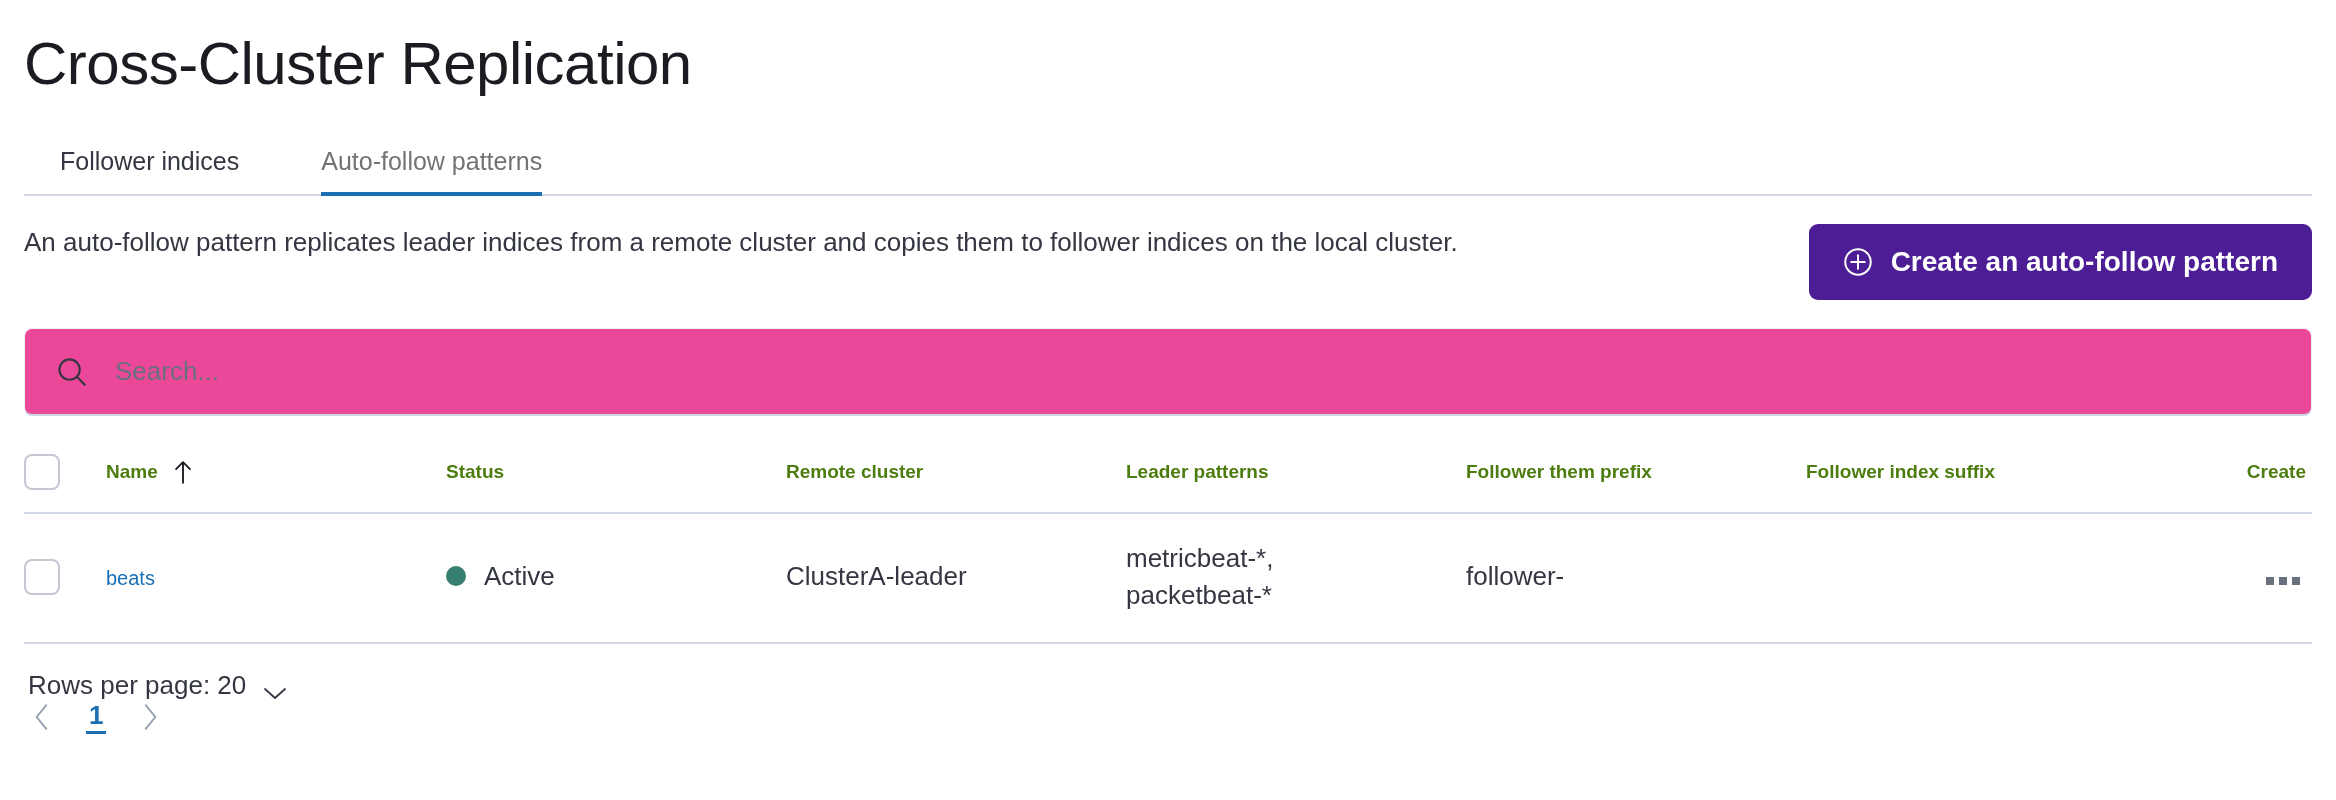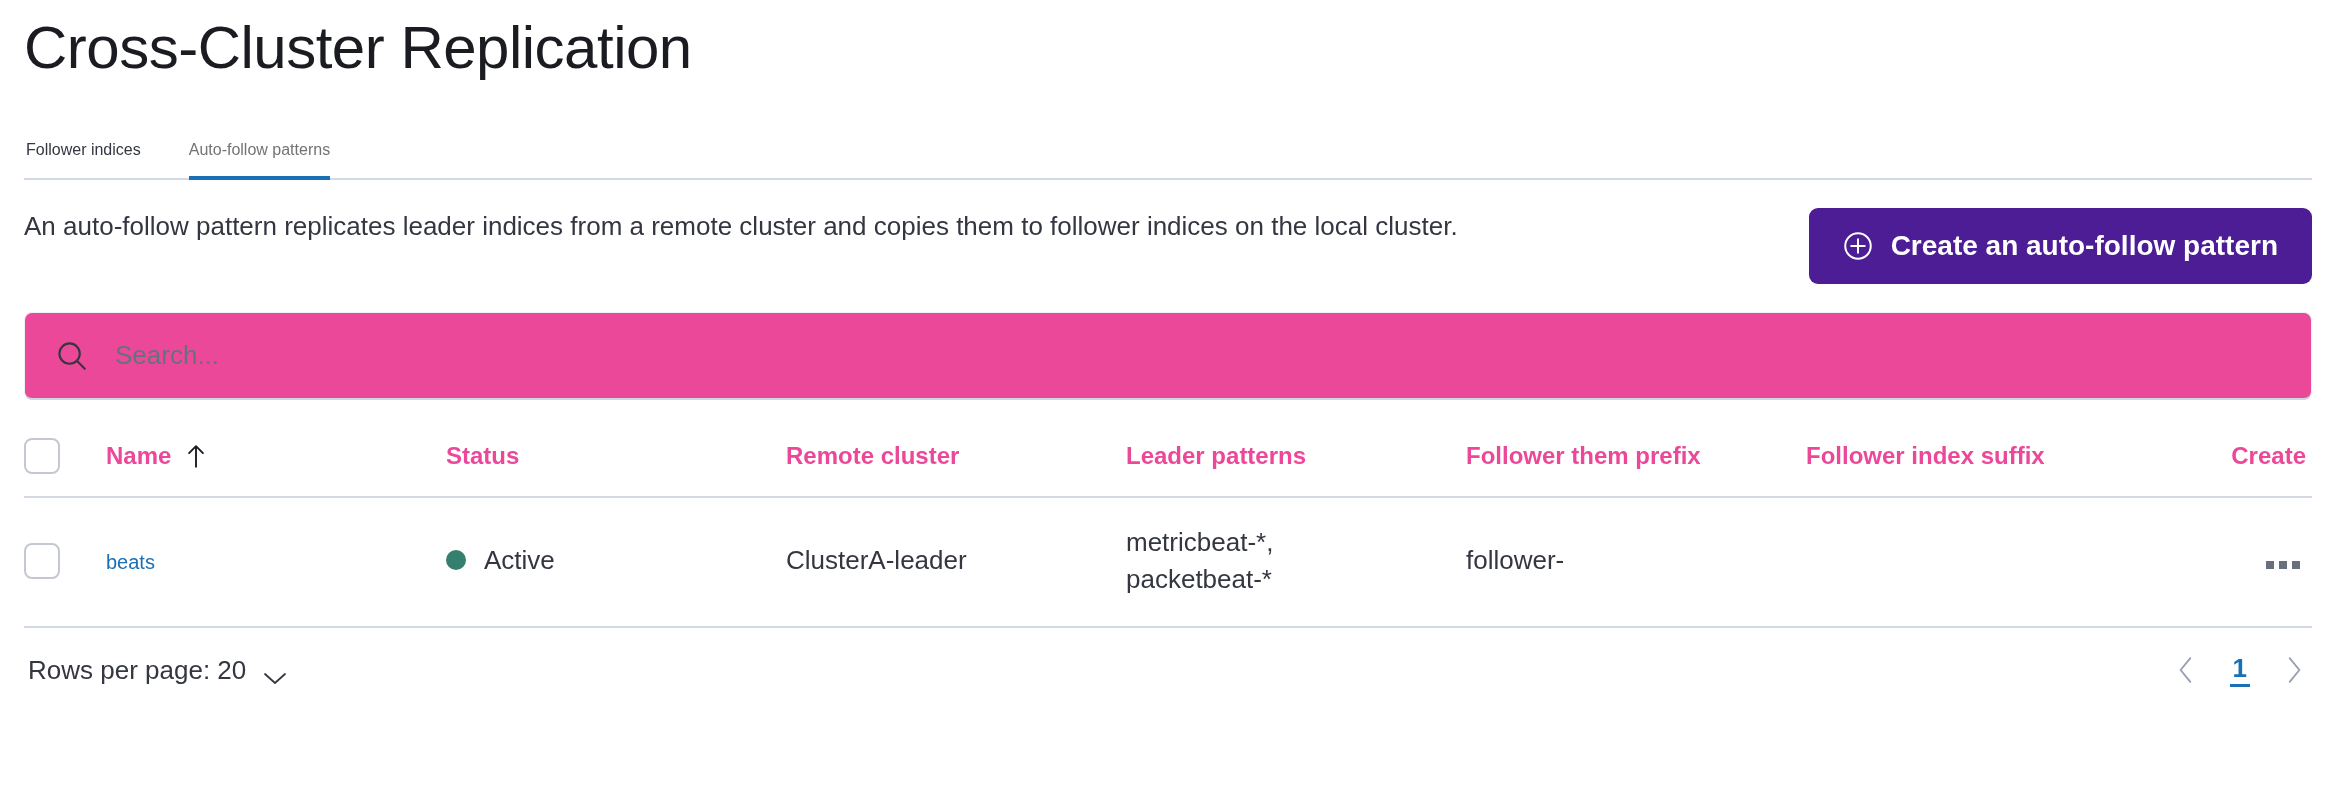--- a/index.html
+++ b/index.html
@@ -7,21 +7,21 @@
     margin: 0; padding: 0;
     width: 2336px; height: 800px;
     background: #ffffff;
     font-family: "Liberation Sans", sans-serif;
     color: #343741;
     overflow: hidden;
   }
   .page {
     position: relative;
     width: 2336px; height: 800px;
-    padding: 0 24px;
+    padding: 16px 24px;
   }
 
   
   .page-title {
     font-size: 60px;
     font-weight: 300;
     letter-spacing: -0.5px;
     color: #1a1c21;
     line-height: 1;
     padding-top: 18px;
@@ -32,27 +32,28 @@
   .tabs {
     display: flex;
     align-items: flex-end;
     gap: 48px;
     margin-top: 36px;
     border-bottom: 2px solid #d3dae6;
     height: 66px;
     padding-left: 2px;
   }
   .tab {
-    font-size: 16px;
+    font-size: 25px;
     line-height: 1;
     padding: 0 0 20px 0;
     color: #343741;
     cursor: pointer;
     position: relative;
     white-space: nowrap;
+    margin-left: 34px;
   }
   .tab.active {
     color: #737373;
   }
   .tab.active::after {
     content: "";
     position: absolute;
     left: 0; right: 0; bottom: -2px;
     height: 4px;
     background: #1a6fb5;
@@ -125,23 +126,23 @@
 
   
   table.ccr-table {
     width: 100%;
     border-collapse: collapse;
     margin-top: 26px;
     table-layout: fixed;
   }
   .ccr-table th {
     text-align: left;
-    font-size: 24px;
+    font-size: 19px;
     font-weight: 700;
-    color: #ec4899;
+    color: #4d7c0f;
     padding: 12px 0 22px 0;
     border-bottom: 2px solid #d3dae6;
     vertical-align: middle;
   }
   .ccr-table td {
     font-size: 26px;
     color: #343741;
     padding: 26px 0 28px 0;
     border-bottom: 2px solid #d3dae6;
     vertical-align: middle;
@@ -198,24 +199,24 @@
   }
   .actions-dots i {
     display: block;
     width: 8px; height: 8px;
     background: #69707d;
   }
 
   
   .footer {
     display: flex;
-    align-items: center;
     justify-content: space-between;
     margin-top: 26px;
     padding: 0 4px;
+    flex-direction: column;
   }
   .rows-per-page {
     display: inline-flex;
     align-items: center;
     gap: 16px;
     font-size: 26px;
     color: #343741;
     cursor: pointer;
   }
   .chev-down { width: 26px; height: 16px; flex: none; }

